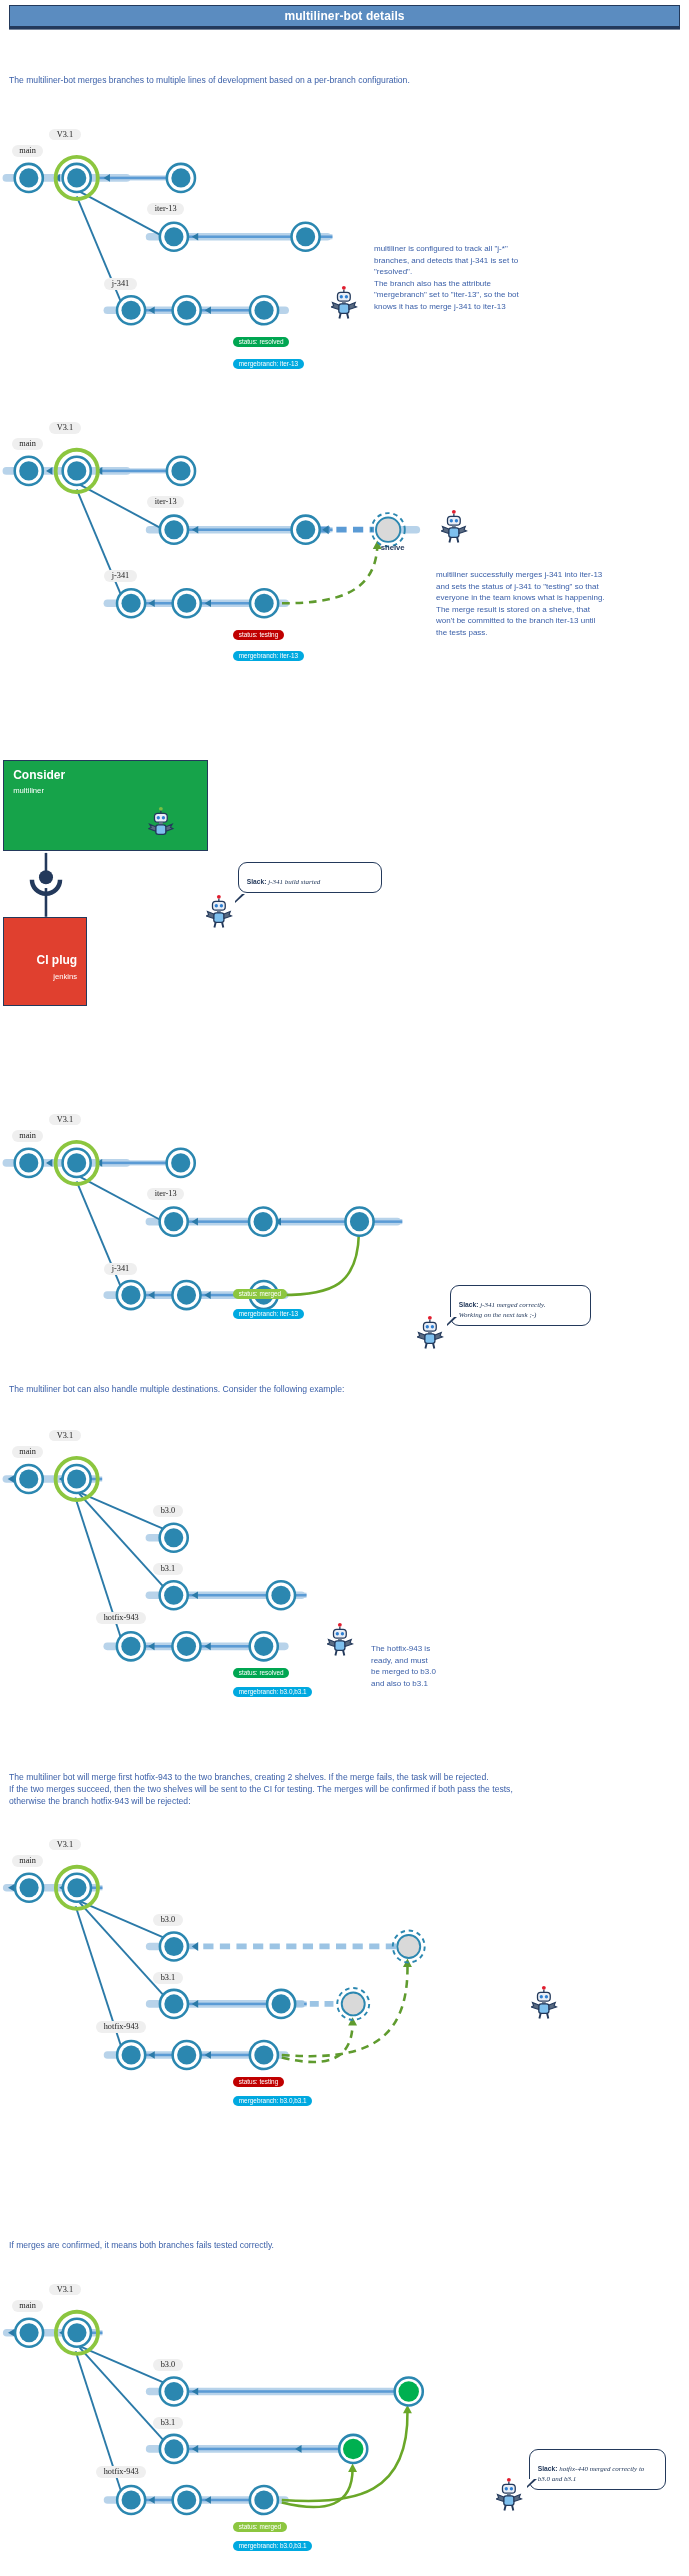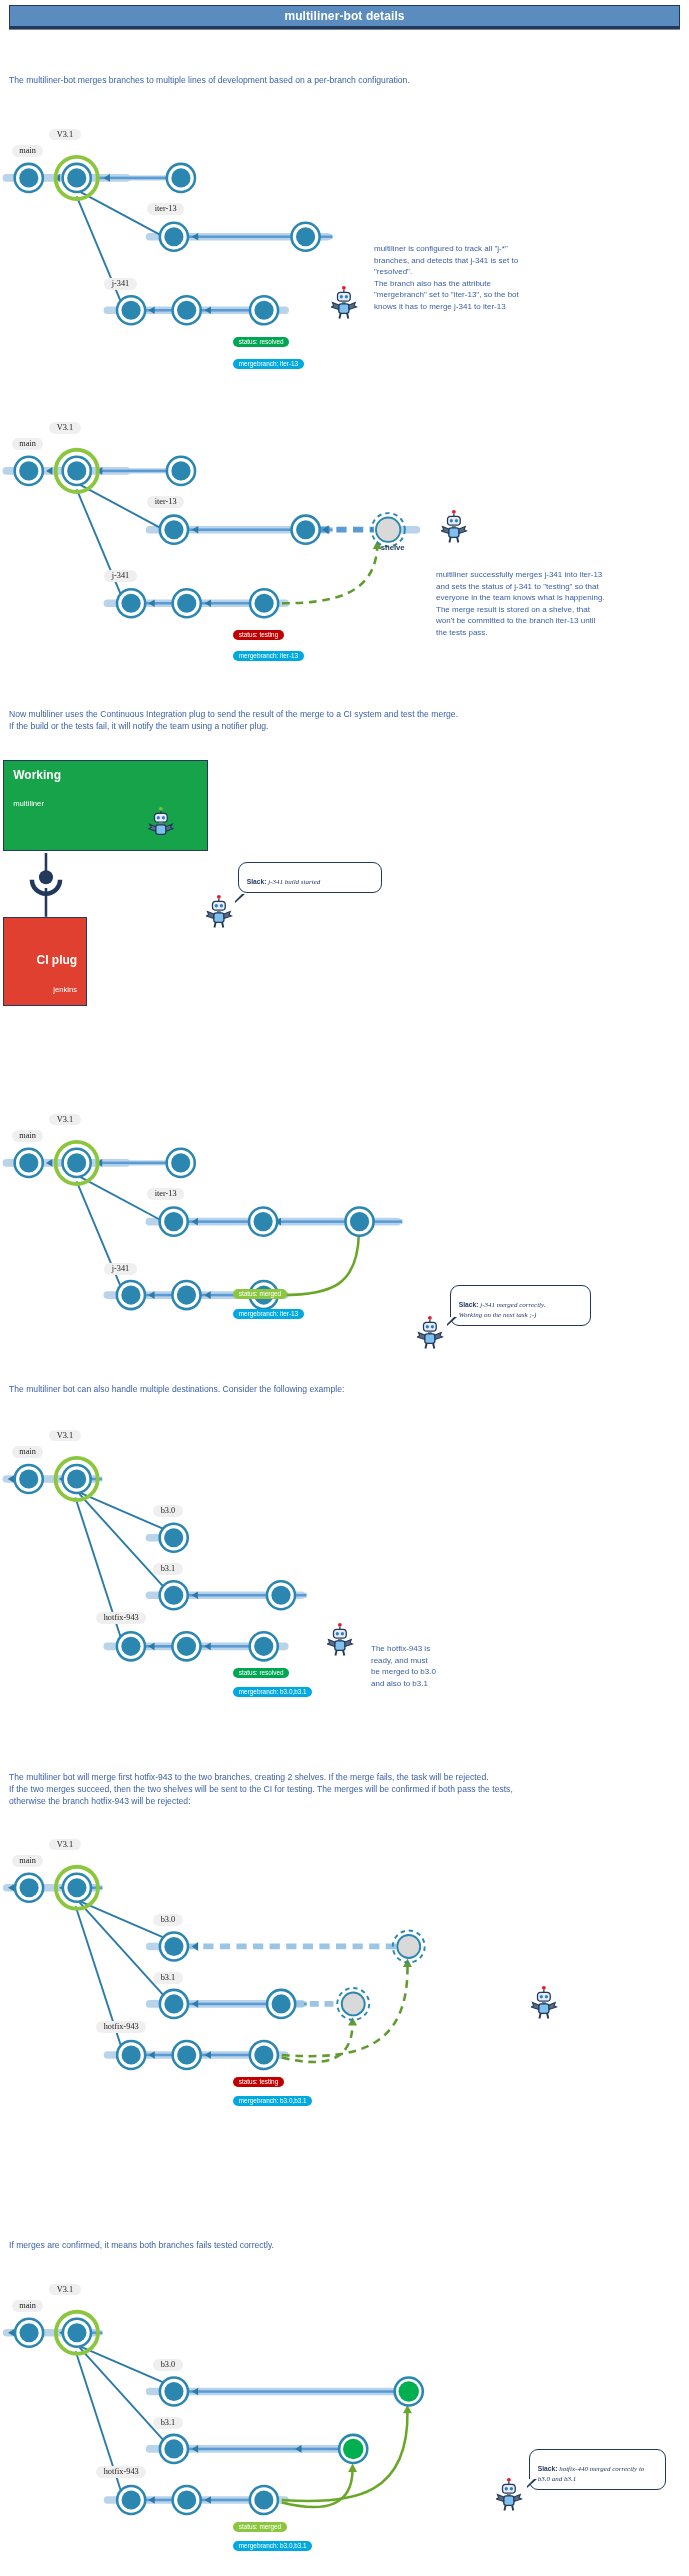--- a/index.html
+++ b/index.html
@@ -55,21 +55,21 @@
   .pill.olive  { background:#8cc63f; }
 
   
   .box {
     position:absolute; border:1.9px solid #23395b;
     color:#ffffff; padding:6.4px 9px;
   }
   .box.green { background:#16a34a; }
   .box.red   { background:#e0402f; }
   .box-title { font-size:12px; font-weight:bold; line-height:15.3px; }
-  .box-sub   { font-size:7.7px; line-height:11.5px; margin-top:15px; }
+  .box-sub   { font-size:7.7px; line-height:11.5px; margin-top:2px; }
 
   
   .bubble {
     position:absolute; border:1.3px solid #23395b; border-radius:9px;
     background:#ffffff; color:#23395b; padding:4.5px 7.7px;
     font-size:7px; line-height:9.6px; white-space:pre-line;
     font-family:"Liberation Serif", serif; font-style:italic;
   }
   .bubble b { font-style:normal; font-family:"Liberation Sans",sans-serif; font-size:6.7px;}
   .bubble-tail {
@@ -242,32 +242,30 @@
         <use href="#sym-robot"></use>
       </svg>
   </div>
   <div class="para" style="left:436px;top:569px;line-height:11.5px;font-size:8px;">multiliner successfully merges j-341 into iter-13
 and sets the status of j-341 to "testing" so that
 everyone in the team knows what is happening.
 The merge result is stored on a shelve, that
 won't be committed to the branch iter-13 until
 the tests pass.</div>
 
-  <div class="para" style="top:708px;">Now multiliner uses the Continuous Integration plug to send the result of the merge to a CI system and test the merge.
-If the build or the tests fail, it will notify the team using a notifier plug.</div>
 
   <div class="diagram" style="left:0;top:757px;width:447px;height:211px;">
     <svg class="svgbox" width="447" height="211" viewBox="0 0 700 330">
       <line x1="72" y1="150" x2="72" y2="185" stroke="#23395b" stroke-width="4"></line>
       <path d="M50 192 a22 22 0 0 0 44 0" fill="none" stroke="#23395b" stroke-width="7"></path>
       <circle cx="72" cy="188" r="11" fill="#23395b"></circle>
       <line x1="72" y1="205" x2="72" y2="250" stroke="#23395b" stroke-width="4"></line>
     </svg>
     <div class="box green" style="left:3.2px;top:3.2px;width:205px;height:91px;">
-      <div class="box-title">Working</div>
+      <div class="box-title">Consider</div>
       <div class="box-sub">multiliner</div>
     </div>
     <svg style="position:absolute;left:148px;top:48px;" width="27" height="37" viewBox="0 0 42 58">
         <use href="#sym-robot-arms-up"></use>
       </svg>
     <div class="box red" style="left:3.2px;top:160px;width:84px;height:89px;text-align:right;">
       <div class="box-title" style="margin-top:29px;">CI plug</div>
       <div class="box-sub">jenkins</div>
     </div>
 

